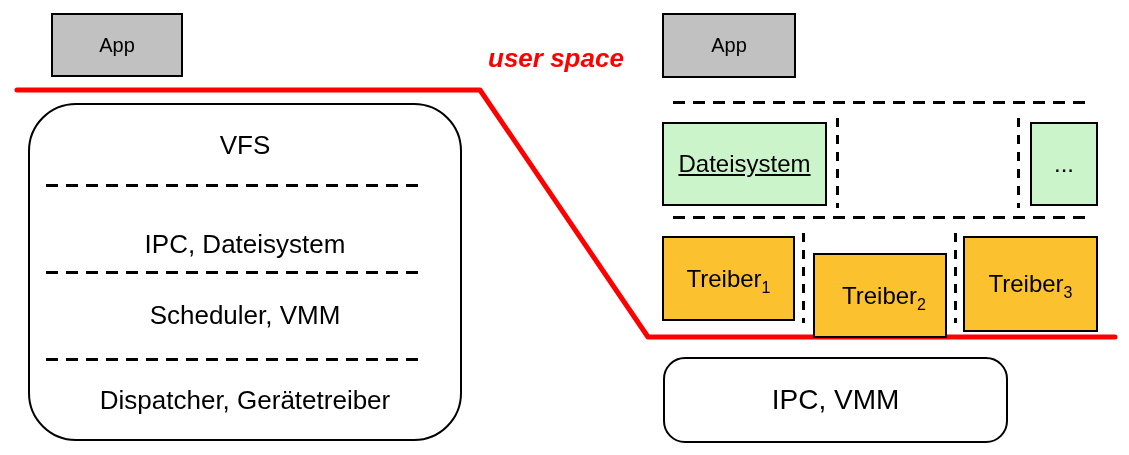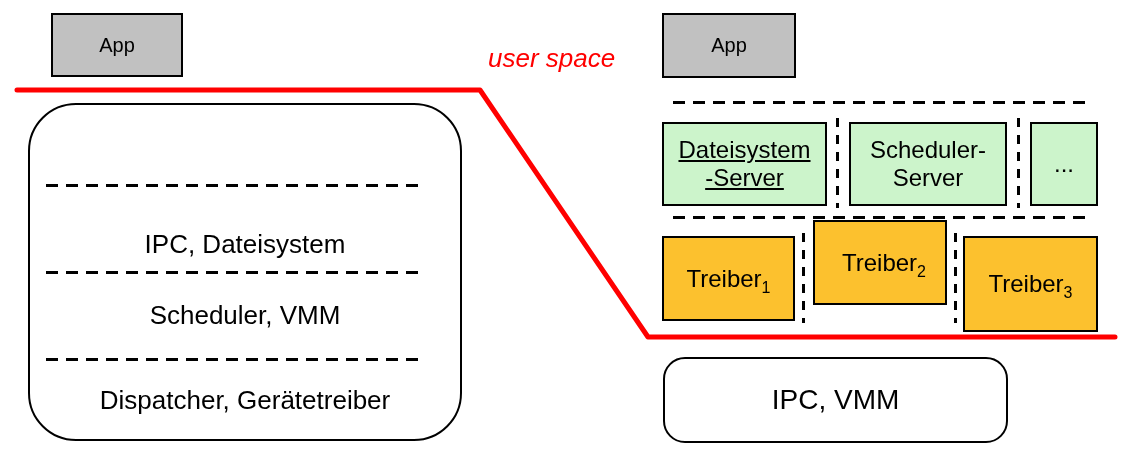--- a/index.html
+++ b/index.html
@@ -60,79 +60,74 @@
 
   
   .redline{position:absolute;left:0;top:0;width:1129px;height:455px;pointer-events:none;}
   .redline polyline{fill:none;stroke:var(--boundary-red);stroke-width:5;stroke-linejoin:round;stroke-linecap:round;}
 
   .space-label{
     color:var(--boundary-red);
     font-style:italic;
     font-size:26px;
     white-space:nowrap;
+    font-weight:bold;
   }
 </style>
 </head>
 <body>
 
 <div class="canvas">
 
   <svg class="redline" viewBox="0 0 1129 455">
     <polyline points="17,90 480,90 648,337 1115,337"></polyline>
   </svg>
 
   <div class="abs space-label" style="left:488px;top:43px;">user space</div>
 
   <div class="abs app-box centered" style="left:51px;top:13px;width:132px;height:64px;">
     <span>App</span>
   </div>
 
   <div class="abs round-box mono-box" style="left:28px;top:103px;width:434px;height:338px;">
+    <div class="layer" style="top:0;height:80px;">VFS</div>
     <div class="abs h-dash" style="left:16px;top:79px;width:375px;"></div>
     <div class="layer" style="top:96px;height:87px;">IPC, Dateisystem</div>
     <div class="abs h-dash" style="left:16px;top:166px;width:375px;"></div>
     <div class="layer" style="top:167px;height:87px;">Scheduler, VMM</div>
     <div class="abs h-dash" style="left:16px;top:253px;width:375px;"></div>
     <div class="layer" style="top:254px;height:82px;">Dispatcher, Gerätetreiber</div>
   </div>
 
   <div class="abs app-box centered" style="left:662px;top:13px;width:134px;height:65px;">
     <span>App</span>
   </div>
 
   <div class="abs h-dash" style="left:673px;top:101px;width:417px;"></div>
 
   <div class="abs server-box centered" style="left:662px;top:122px;width:165px;height:84px;text-decoration:underline;">
     <div>
       <div>Dateisystem</div>
-      <div>-Server</div>
     </div>
   </div>
   <div class="abs v-dash" style="left:836px;top:118px;height:90px;"></div>
-  <div class="abs server-box centered" style="left:849px;top:122px;width:158px;height:84px;">
-    <div>
-      <div>Scheduler-</div>
-      <div>Server</div>
-    </div>
-  </div>
   <div class="abs v-dash" style="left:1017px;top:118px;height:90px;"></div>
   <div class="abs server-box centered" style="left:1030px;top:122px;width:68px;height:84px;">
     <div>
       <div>...</div>
     </div>
   </div>
 
   <div class="abs h-dash" style="left:673px;top:216px;width:417px;"></div>
 
   <div class="abs driver-box centered" style="left:662px;top:236px;width:133px;height:85px;">
     <span><span>Treiber</span><sub>1</sub></span>
   </div>
   <div class="abs v-dash" style="left:802px;top:233px;height:90px;"></div>
-  <div class="abs driver-box centered" style="left:813px;top:220px;width:134px;height:85px;padding-left:8px;">
+  <div class="abs driver-box centered" style="left:813px;top:253px;width:134px;height:85px;padding-left:8px;">
     <span><span>Treiber</span><sub>2</sub></span>
   </div>
   <div class="abs v-dash" style="left:954px;top:233px;height:90px;"></div>
   <div class="abs driver-box centered" style="left:963px;top:236px;width:135px;height:96px;">
     <span><span>Treiber</span><sub>3</sub></span>
   </div>
 
   <div class="abs round-box ipc-box centered" style="left:663px;top:357px;width:345px;height:86px;">
     <span>IPC, VMM</span>
   </div>

